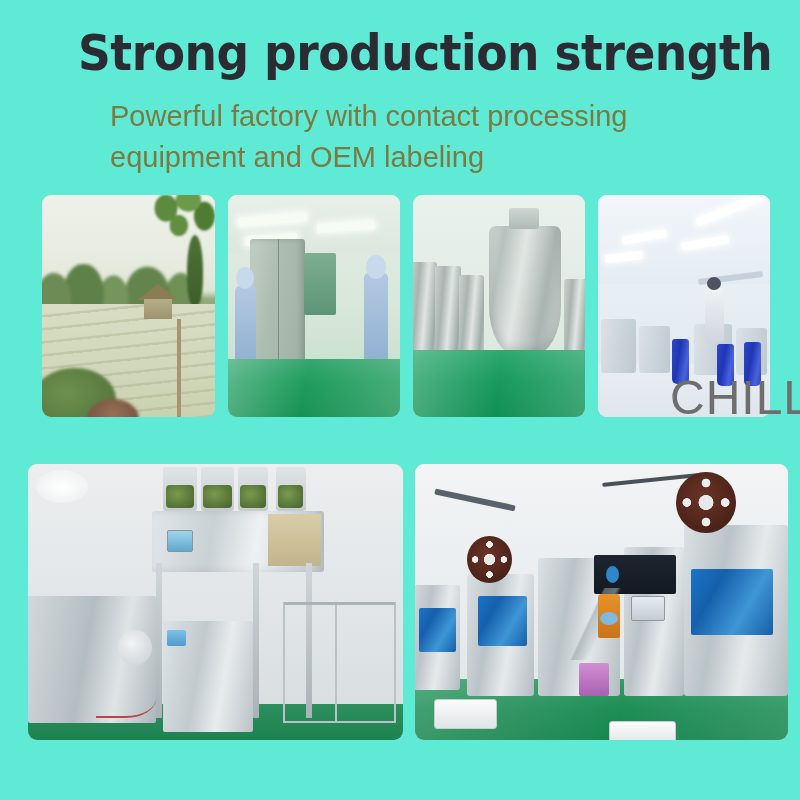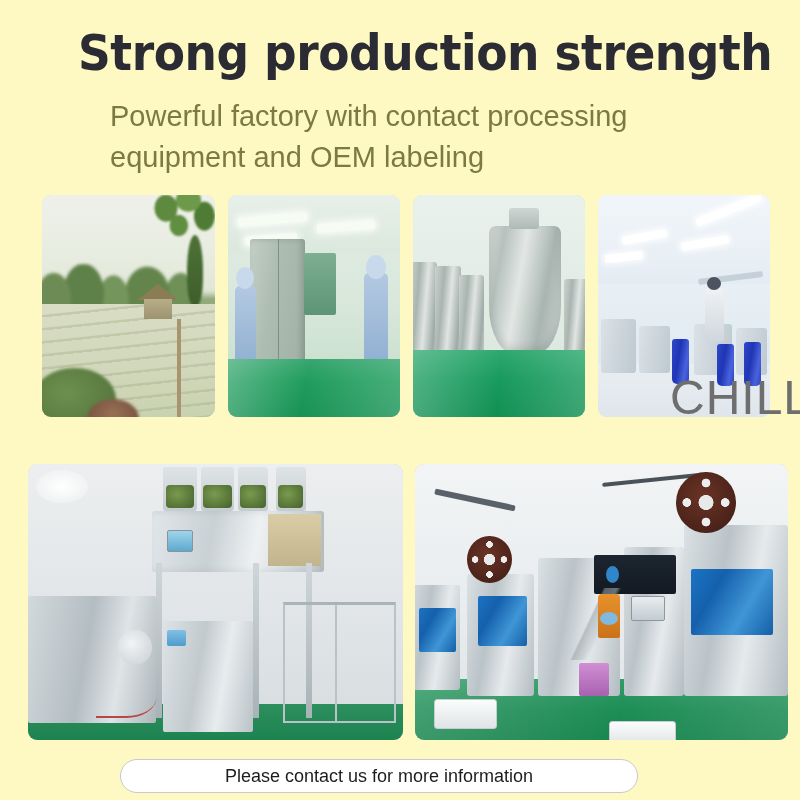--- a/index.html
+++ b/index.html
@@ -13,21 +13,21 @@
   body {
     background: #fefefc;
     font-family: "Liberation Sans", sans-serif;
     position: relative;
   }
 
   .page {
     position: relative;
     width: 800px;
     height: 800px;
-    background: #fef9c3;
+    background: #5eead4;
     overflow: hidden;
   }
 
   
   .headline {
     position: absolute;
     left: 78px;
     top: 26px;
     width: 680px;
     font-family: "DejaVu Sans", sans-serif;
@@ -620,15 +620,14 @@
       <div class="tb-reel r1"></div>
       <div class="tb-reel r2"></div>
       <div class="tb-purple"></div>
       <div class="tb-crate c1"></div>
       <div class="tb-crate c2"></div>
     </div>
   </div>
 
   <div class="watermark">CHILL</div>
 
-  <div class="cta">Please contact us for more information</div>
 
 </div>
 
 </body></html>

